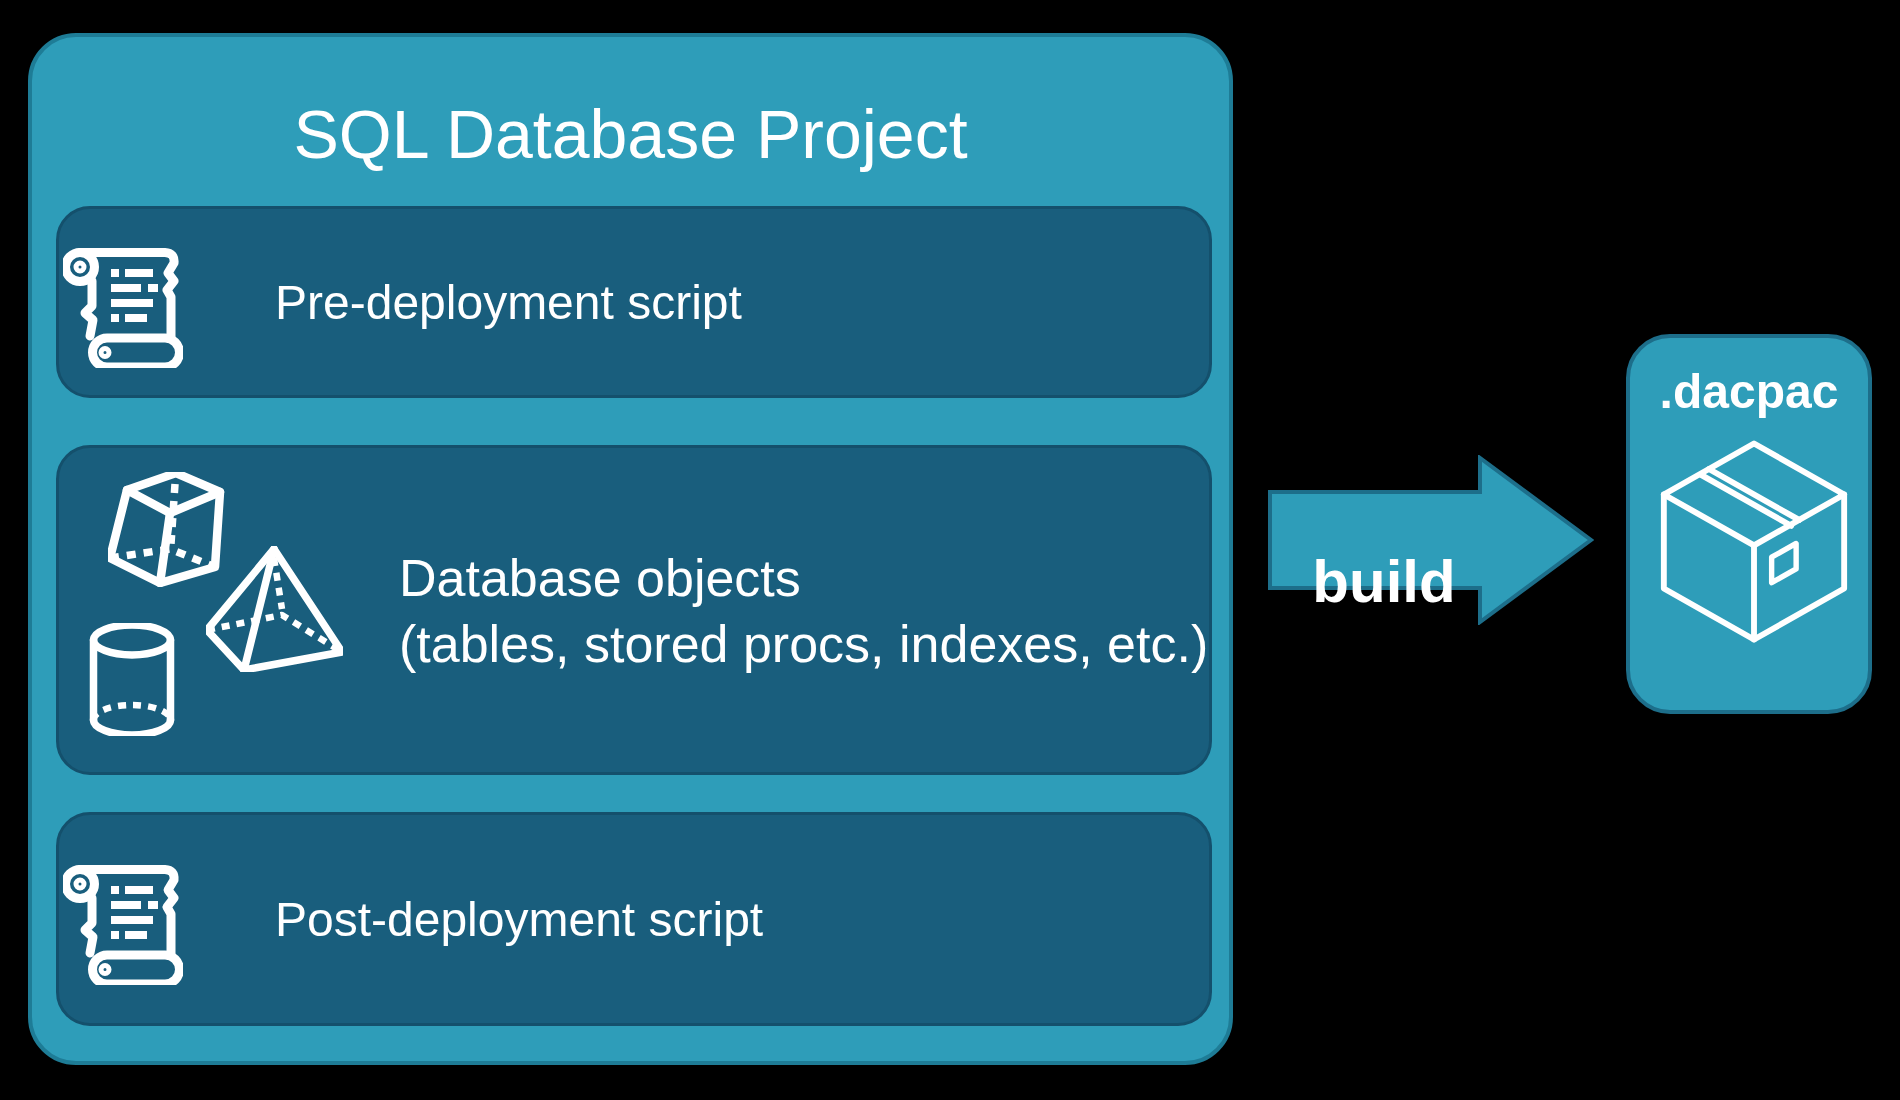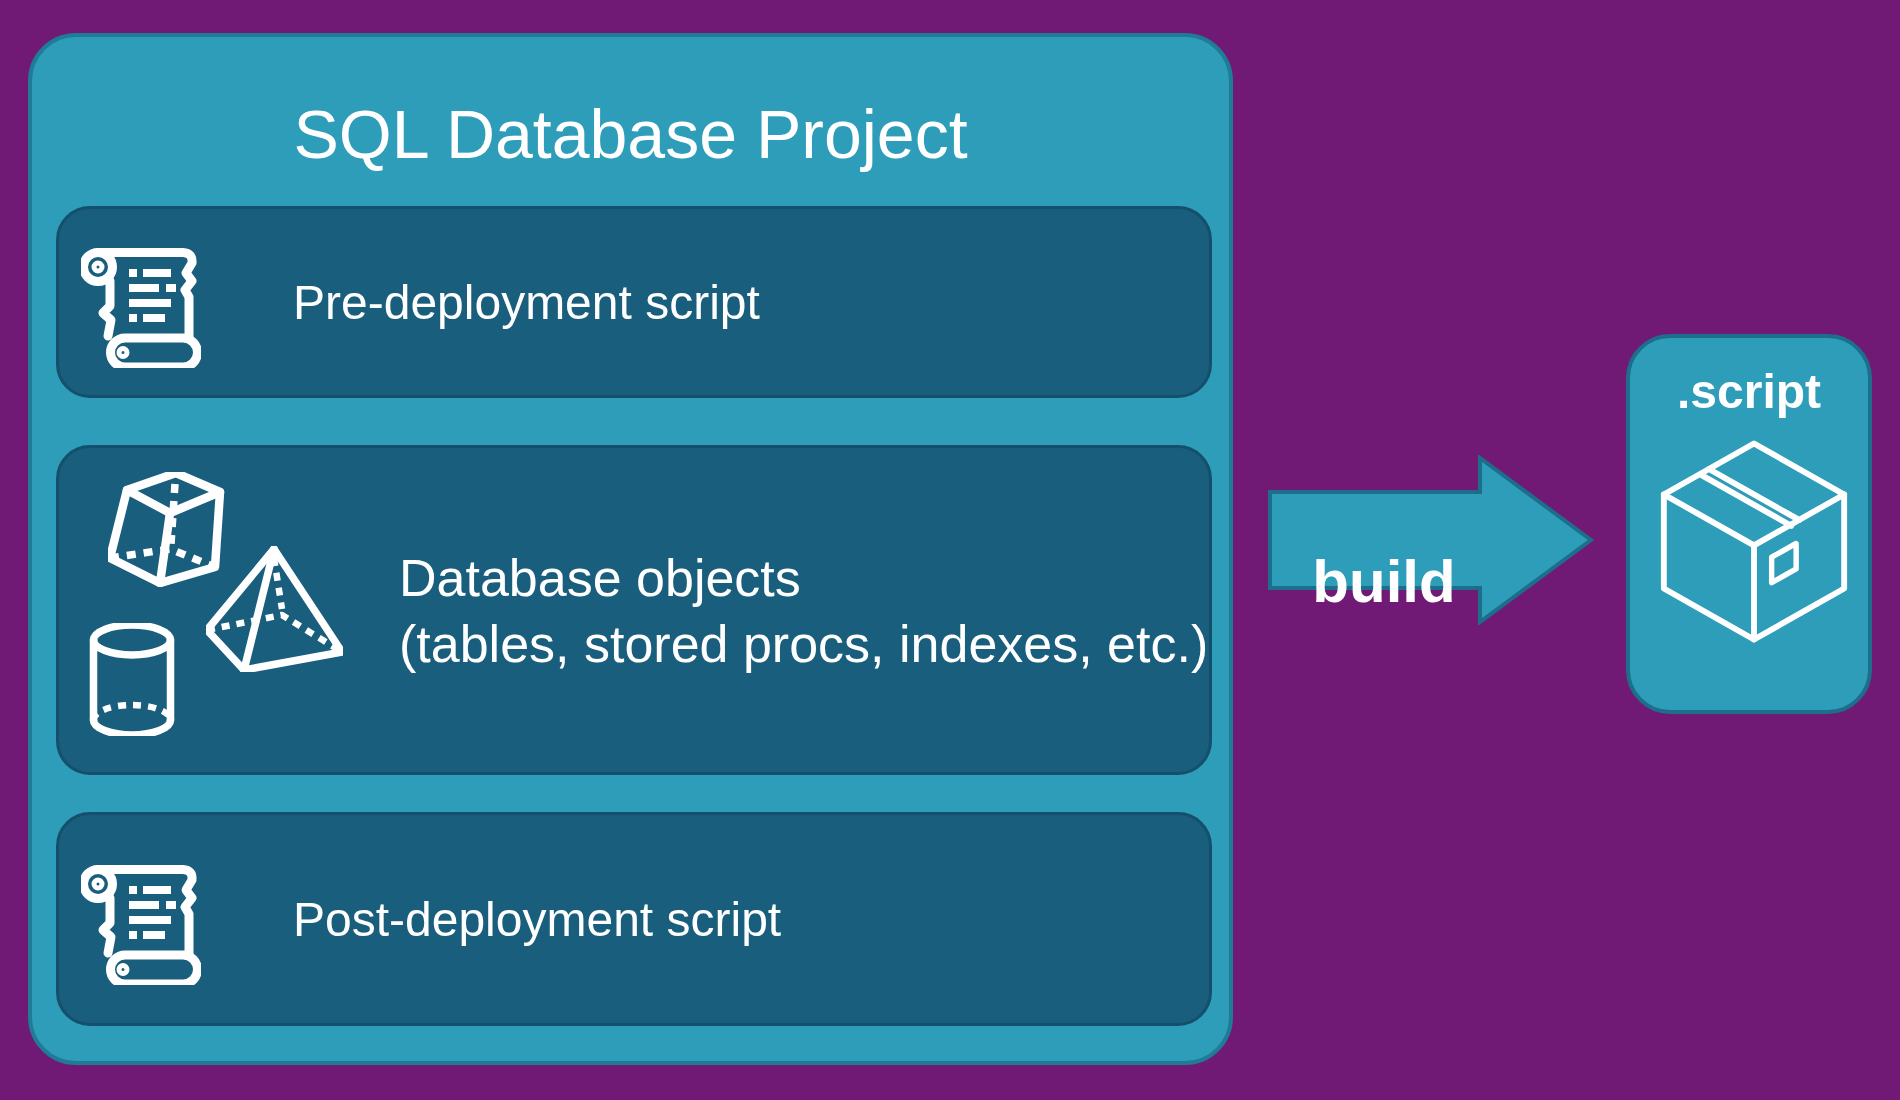--- a/index.html
+++ b/index.html
@@ -5,21 +5,21 @@
   :root{
     --teal:#2E9DB9;
     --teal-border:#1E7C96;
     --dark:#195E7D;
     --dark-border:#14506C;
     --accent-border:#1D6E8A;
     --white:#FFFFFF;
   }
   html,body{margin:0;padding:0;background:#FFFFFF;}
   body{font-family:"Liberation Sans", sans-serif;}
-  .stage{position:relative;width:1900px;height:1100px;background:#701a75;overflow:hidden;}
+  .stage{position:relative;width:1900px;height:1100px;background:#000000;overflow:hidden;}
 
   
   .project-box{
     position:absolute;left:28px;top:33px;width:1205px;height:1032px;
     background:var(--teal);border:4px solid var(--teal-border);border-radius:48px;
     box-sizing:border-box;
   }
   .project-title{
     position:absolute;left:0;top:58px;width:100%;
     text-align:center;color:var(--white);font-size:68px;font-weight:400;
@@ -29,21 +29,21 @@
   
   .inner-box{
     position:absolute;left:56px;width:1156px;
     background:var(--dark);border:3px solid var(--dark-border);border-radius:34px;
     box-sizing:border-box;color:var(--white);
   }
   .box-pre{top:206px;height:192px;}
   .box-objects{top:445px;height:330px;}
   .box-post{top:812px;height:214px;}
 
-  .script-row{display:flex;align-items:center;height:100%;padding-left:22px;box-sizing:border-box;}
+  .script-row{display:flex;align-items:center;height:100%;padding-left:4px;box-sizing:border-box;}
   .script-row .icon{width:120px;height:122px;flex:0 0 auto;margin-top:6px;}
   .script-row .label{margin-left:92px;font-size:48px;color:var(--white);white-space:nowrap;}
 
   .obj-icon{position:absolute;}
   .cube-pos{left:49px;top:24px;width:117px;height:115px;}
   .pyramid-pos{left:147px;top:98px;width:137px;height:126px;}
   .cylinder-pos{left:30px;top:175px;width:86px;height:113px;}
   .obj-text{position:absolute;left:340px;top:97px;font-size:52px;line-height:66px;color:var(--white);white-space:nowrap;}
 
   
@@ -141,21 +141,21 @@
   </div>
 
   <span class="build-arrow">
     <svg viewBox="0 0 326 170" width="326" height="170">
       <path d="M2 37 H212 V3 L323 85 L212 167 V133 H2 Z" fill="#2E9DB9" stroke="#1D6E8A" stroke-width="4" stroke-linejoin="miter"></path>
     </svg>
   </span>
   <div class="build-label">build</div>
 
   <div class="dacpac-box">
-    <div class="dacpac-label">.script</div>
+    <div class="dacpac-label">.dacpac</div>
     <span class="package-pos">
       <svg viewBox="0 0 200 207" width="196" height="206" fill="none" stroke="#FFFFFF" stroke-width="6" stroke-linejoin="round" stroke-linecap="round">
         <path d="M100 4 L192 56 L100 108 L8 56 Z"></path>
         <path d="M8 56 V152 L100 204 L192 152 V56"></path>
         <path d="M100 108 V204"></path>
         <path d="M54 30 L146 82 M46 36 L138 88"></path>
         <path d="M118 120 L143 106 L143 132 L118 146 Z" stroke-width="5.5"></path>
       </svg>
     </span>
   </div>

